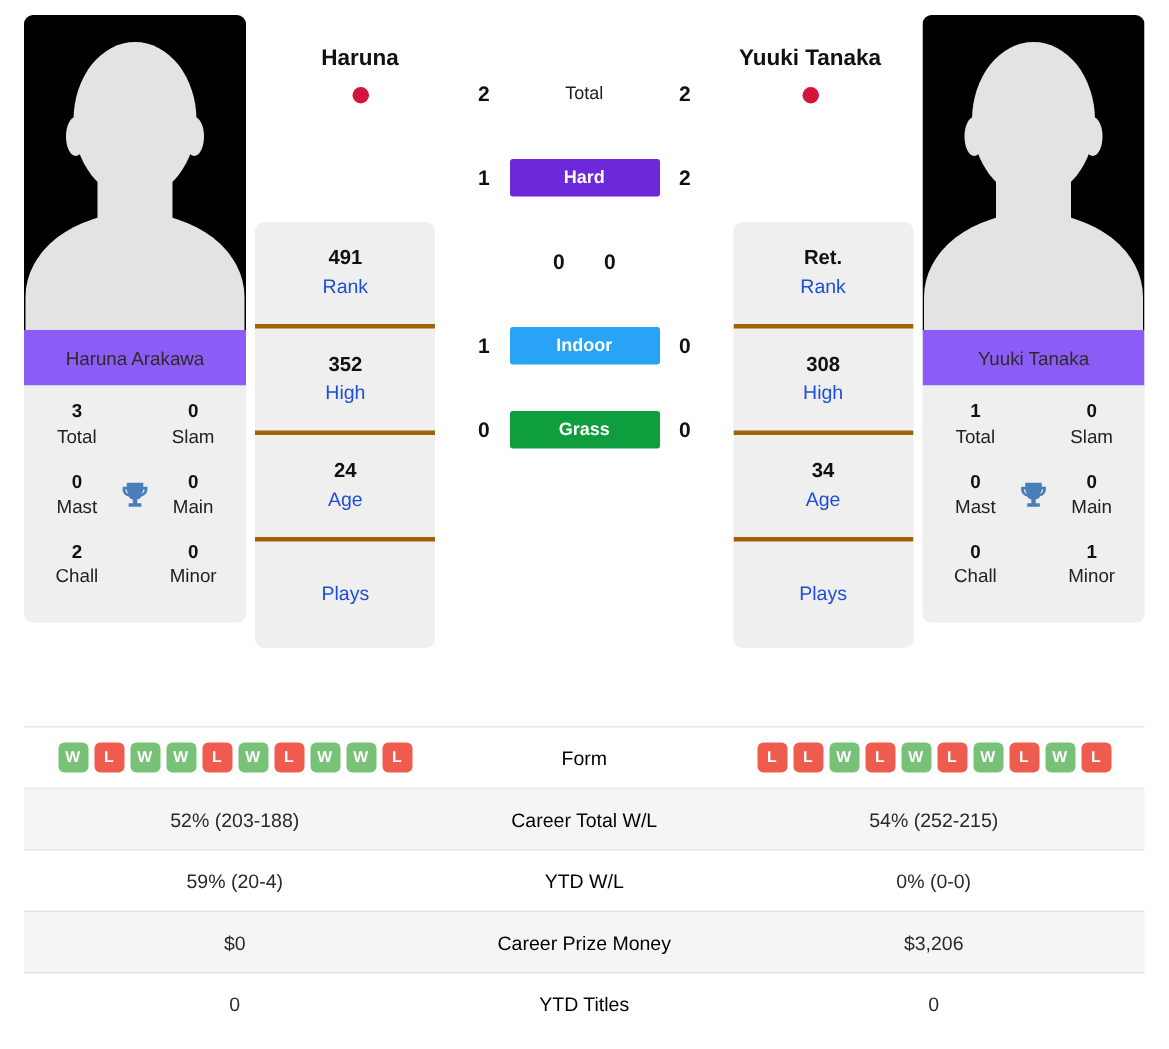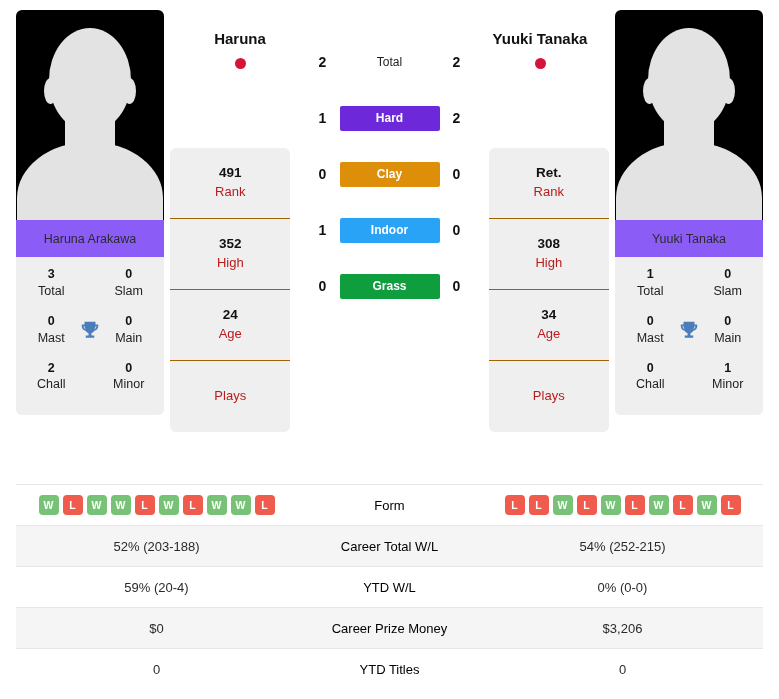--- a/index.html
+++ b/index.html
@@ -100,25 +100,25 @@
     background: #efefef;
     border-radius: 6px;
     overflow: hidden;
   }
   .rank-cell {
     height: 71px;
     display: flex;
     flex-direction: column;
     align-items: center;
     justify-content: center;
-    border-bottom: 1px solid #a16207;
+    border-bottom: 3px solid #a16207;
   }
   .rank-cell:last-child { border-bottom: none; }
   .rank-val { font-size: 13.5px; font-weight: bold; color: #111; line-height: 1.4; }
-  .rank-lbl { font-size: 13px; color: #b91c1c; line-height: 1.4; }
+  .rank-lbl { font-size: 13px; color: #1d4ed8; line-height: 1.4; }
 
   
   .h2h {
     flex: 0 0 186px;
     width: 186px;
     padding-top: 24px;
   }
   .h2h-row {
     display: flex;
     align-items: center;
@@ -294,21 +294,20 @@
         <div class="h2h-label-total">Total</div>
         <div class="h2h-score">2</div>
       </div>
       <div class="h2h-row">
         <div class="h2h-score">1</div>
         <div class="surf-badge" style="background:#6d28d9">Hard</div>
         <div class="h2h-score">2</div>
       </div>
       <div class="h2h-row">
         <div class="h2h-score">0</div>
-        <div class="surf-badge" style="background:#dd8f0a">Clay</div>
         <div class="h2h-score">0</div>
       </div>
       <div class="h2h-row">
         <div class="h2h-score">1</div>
         <div class="surf-badge" style="background:#29a3f5">Indoor</div>
         <div class="h2h-score">0</div>
       </div>
       <div class="h2h-row">
         <div class="h2h-score">0</div>
         <div class="surf-badge" style="background:#0e9e3e">Grass</div>

